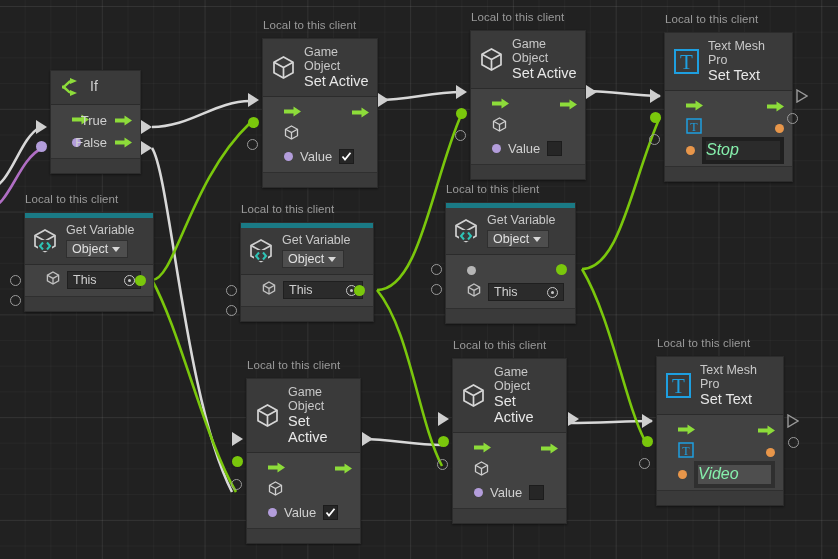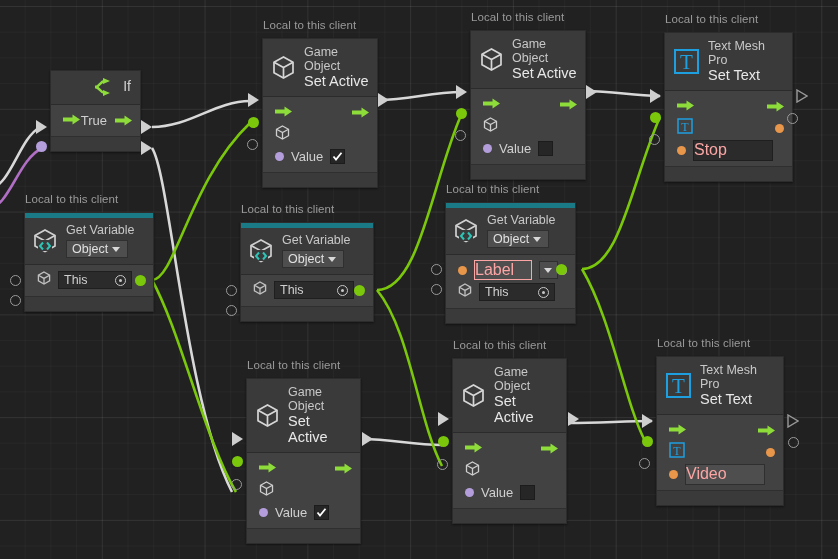--- a/index.html
+++ b/index.html
@@ -32,38 +32,38 @@
   .head{
     background:#3a3a3a;display:flex;align-items:center;
     padding:6px 8px 7px 8px;border-bottom:1px solid #2b2b2b;gap:8px;
   }
   .head .ico{flex:0 0 auto;display:flex;align-items:center;justify-content:center;}
   .htxt{display:flex;flex-direction:column;line-height:1.12;}
   .htxt .t1{color:#c8c8c8;font-size:12.5px;}
   .htxt .t2{color:#e8e8e8;font-size:14.5px;}
   .htxt .t1c{color:#cfcfcf;font-size:14px;}
 
-  .ports{background:#424242;padding:4px 0 5px 4px;}
+  .ports{background:#424242;padding:4px 0 5px 13px;}
   .row{display:flex;align-items:center;height:22px;padding:0 8px;position:relative;}
   .row .left{display:flex;align-items:center;gap:7px;flex:1;min-width:0;}
   .row .right{display:flex;align-items:center;gap:6px;}
   .foot{background:#3a3a3a;height:14px;border-top:1px solid #2f2f2f;}
 
   .ptxt{color:#d0d0d0;font-size:13px;white-space:nowrap;}
   .dot{width:9px;height:9px;border-radius:50%;flex:0 0 auto;}
   .dot.purple{background:#b39ddb;}
   .dot.orange{background:#e8964a;}
   .dot.grey{background:#b6b6b6;}
 
   .field{
     background:#2b2b2b;border:1px solid #1f1f1f;color:#cfcfcf;
     font-size:12.5px;height:18px;line-height:17px;padding:0 5px;
     display:flex;align-items:center;box-sizing:border-box;white-space:nowrap;overflow:hidden;
   }
-  .fieldlite{background:#4e4e4e;border:1px solid #fca5a5;color:#fca5a5;}
+  .fieldlite{background:#4e4e4e;border:4px solid #fca5a5;color:#86efac;font-style:italic;}
   .drop{
     background:#4e4e4e;border:1px solid #2f2f2f;color:#e0e0e0;font-size:12.5px;
     height:18px;display:flex;align-items:center;gap:4px;padding:0 5px;box-sizing:border-box;
   }
   .dropbtn{
     background:#4e4e4e;border:1px solid #2f2f2f;width:20px;height:18px;
     display:flex;align-items:center;justify-content:center;box-sizing:border-box;
   }
   .caret{width:0;height:0;border-left:4px solid transparent;border-right:4px solid transparent;border-top:5px solid #d8d8d8;}
   .targ{width:11px;height:11px;border-radius:50%;border:1.5px solid #c8c8c8;display:flex;align-items:center;justify-content:center;box-sizing:border-box;}
@@ -118,21 +118,21 @@
 
     <path class="wd" d="M 152,280 C 180,330 205,440 236,492"></path>
 
     <path class="wd" d="M 377,290 C 410,330 418,420 442,466"></path>
 
     <path class="wd" d="M 582,269 C 612,320 624,400 645,441"></path>
   </svg>
 
   <div class="node" style="left:50px;top:70px;width:91px;">
     <div class="nbody">
-      <div class="head" style="padding:7px 9px 8px 9px;justify-content:flex-end;">
+      <div class="head" style="padding:7px 9px 8px 9px;">
         <span class="ico">
           <svg width="22" height="18" viewBox="0 0 22 18">
             <path d="M2 9 C7 9 7 3 12 3" stroke="#8ddc3a" stroke-width="2.6" fill="none"></path>
             <path d="M2 9 C7 9 7 15 12 15" stroke="#8ddc3a" stroke-width="2.6" fill="none"></path>
             <path d="M10 0 L17 3 L10 6 Z" fill="#8ddc3a"></path>
             <path d="M10 12 L17 15 L10 18 Z" fill="#8ddc3a"></path>
           </svg>
         </span>
         <span class="htxt">
             <span class="t1c">If</span>
@@ -147,20 +147,31 @@
                 </svg>
             </span>
           </span>
           <span class="ptxt">True</span>
           <span class="right" style="margin-left:8px;">
             <svg width="17" height="11" viewBox="0 0 17 11">
                 <path d="M0 3.6h9.5V0.6L17 5.5 9.5 10.4V7.4H0z" fill="#8ddc3a"></path>
               </svg>
           </span>
         </div>
+        <div class="row">
+          <span class="left">
+            <span class="dot purple"></span>
+          </span>
+          <span class="ptxt">False</span>
+          <span class="right" style="margin-left:8px;">
+            <svg width="17" height="11" viewBox="0 0 17 11">
+                <path d="M0 3.6h9.5V0.6L17 5.5 9.5 10.4V7.4H0z" fill="#8ddc3a"></path>
+              </svg>
+          </span>
+        </div>
       </div>
       <div class="foot"></div>
     </div>
   </div>
 
   <div class="ext" style="left:36px;top:120px;">
       <div class="tri"></div>
     </div>
   <div class="ext" style="left:36px;top:141px;">
       <div class="dot purple" style="width:11px;height:11px;"></div>
@@ -292,27 +303,20 @@
         <span class="htxt">
           <span class="t1" style="margin-bottom:3px;">Get Variable</span>
           <span class="drop" style="width:62px;">
             <span>Object</span>
             <span class="caret"></span>
           </span>
         </span>
       </div>
       <div class="ports">
         <div class="row">
-          <span class="left">
-            <span class="dot orange"></span>
-            <span class="fieldlite" style="width:58px;">Label</span>
-            <span class="dropbtn">
-                <span class="caret"></span>
-              </span>
-          </span>
           <span class="right">
               <span class="dot grey"></span>
             </span>
         </div>
         <div class="row">
           <span class="left">
             <span class="objico">
               <svg width="14" height="14" viewBox="0 0 14 14">
                   <path d="M7 1 L12.6 4.2 L12.6 9.8 L7 13 L1.4 9.8 L1.4 4.2 Z" fill="none" stroke="#cfcfcf" stroke-width="1.3"></path>
                   <path d="M1.4 4.2 L7 7.4 L12.6 4.2 M7 7.4 L7 13" fill="none" stroke="#cfcfcf" stroke-width="1.3"></path>

